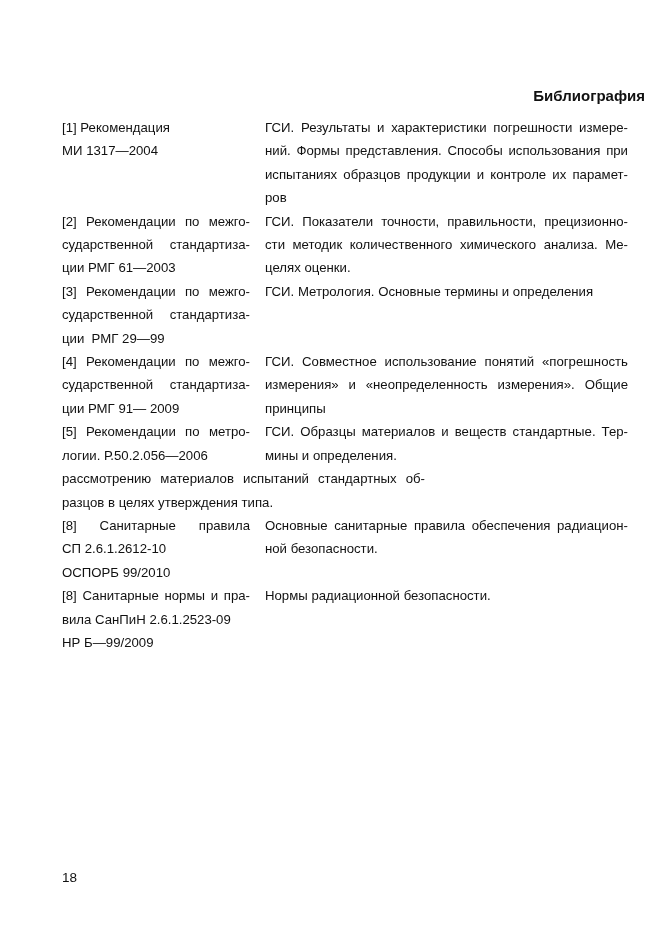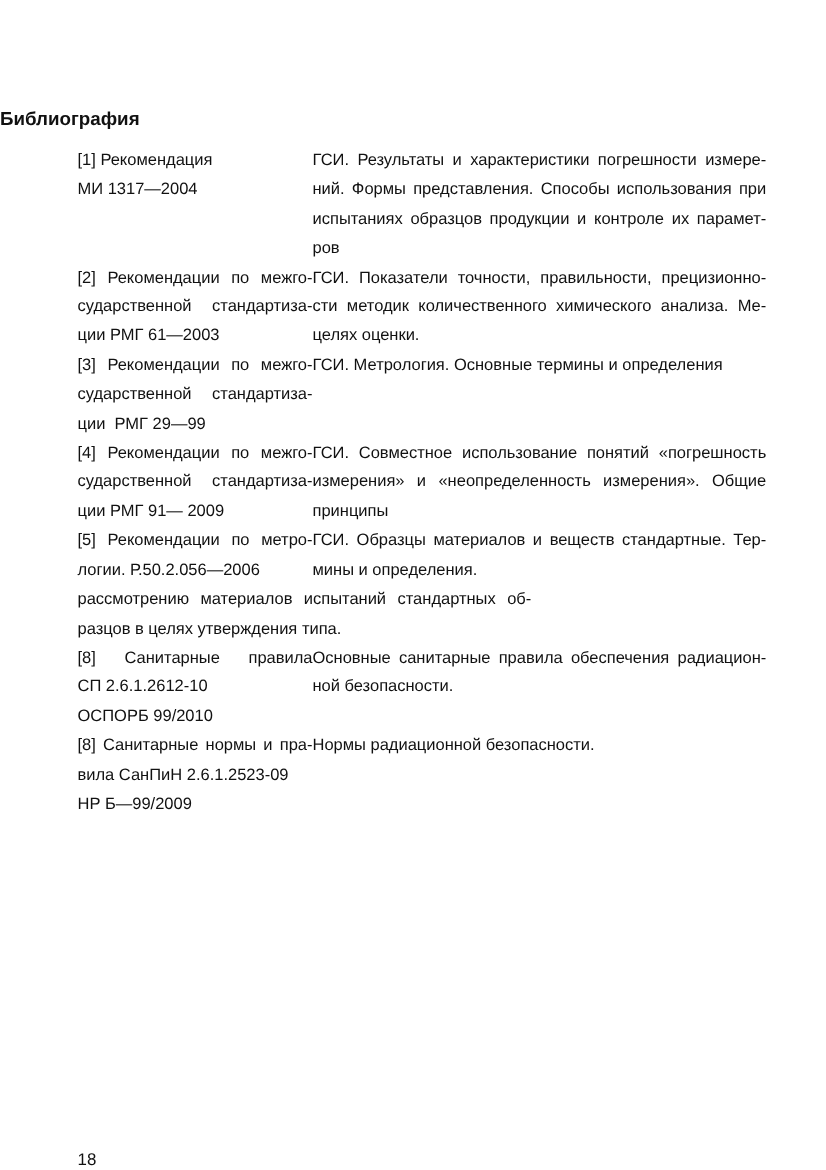--- a/index.html
+++ b/index.html
@@ -1,26 +1,26 @@
 <!DOCTYPE html>
 <html><head>
 <meta charset="utf-8">
 <style>
   html, body { margin: 0; padding: 0; background: #ffffff; }
   body { width: 661px; height: 936px; position: relative; overflow: hidden;
          font-family: "Liberation Sans", sans-serif; color: #111111; }
-  .title { position: absolute; top: 87px; left: 0; width: 645px; text-align: left;
+  .title { position: absolute; top: 87px; left: 0; width: 645px; text-align: right;
            font-weight: bold; font-size: 15px; }
   .biblio { position: absolute; top: 116px; left: 62px; width: 566px; }
   .entry { display: flex; font-size: 13.2px; line-height: 23.4px; }
-  .ref { width: 188px; text-align: justify; }
+  .ref { width: 188px; margin-right: 15px; text-align: justify; }
   .desc { width: 363px; text-align: justify; }
   .line { display: block; white-space: nowrap; }
   .jline { display: block; text-align: justify; text-align-last: justify; }
-  .pagenum { position: absolute; top: 920px; left: 62px; font-size: 13.5px; }
+  .pagenum { position: absolute; top: 870px; left: 62px; font-size: 13.5px; }
 </style>
 </head>
 <body>
 
 <div class="title">Библиография</div>
 
 <div class="biblio">
 
   <div class="entry">
     <div class="ref">

